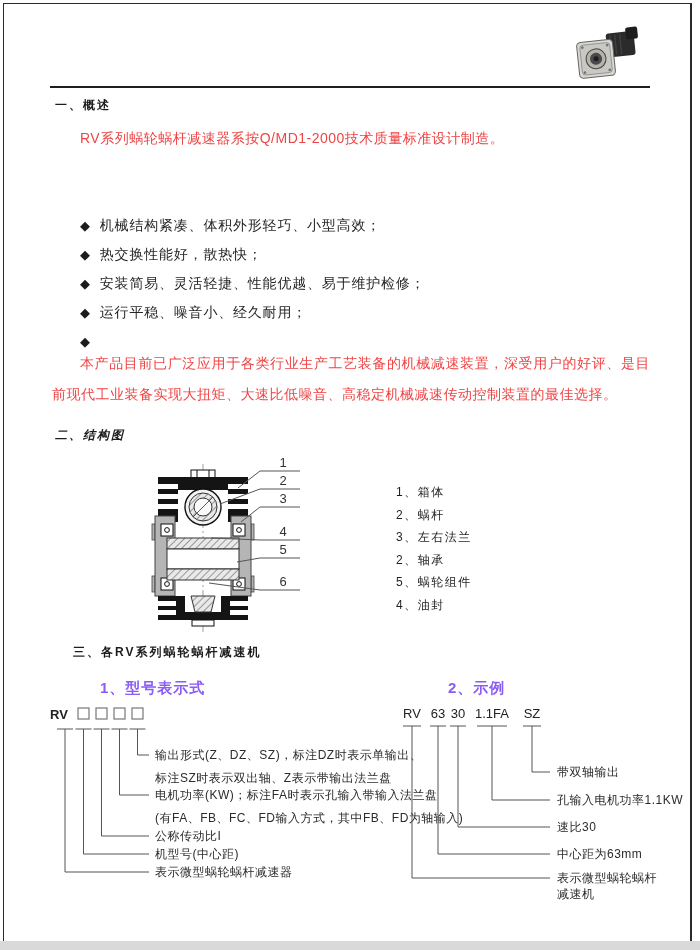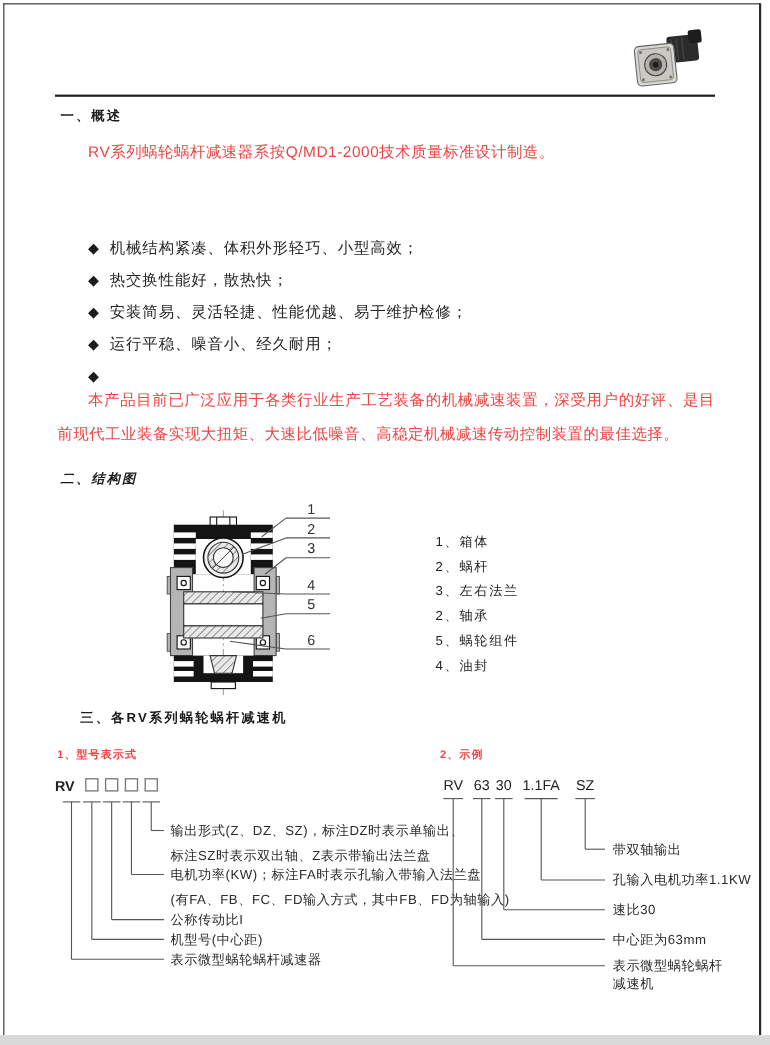--- a/index.html
+++ b/index.html
@@ -9,21 +9,21 @@
   .frame-top{position:absolute;left:3px;top:3px;width:688px;height:1px;background:#2a2a2a;}
   .frame-left{position:absolute;left:3px;top:3px;width:1px;height:938px;background:#2a2a2a;}
   .frame-right{position:absolute;left:690px;top:3px;width:2px;height:938px;background:#2a2a2a;}
   .bottom-strip{position:absolute;left:0;top:941px;width:700px;height:9px;background:#d9d9d9;}
   .header-rule{position:absolute;left:50px;top:86px;width:600px;height:2px;background:#1e1e1e;}
 
   .h1{position:absolute;font-size:12px;font-weight:bold;letter-spacing:2px;color:#1c1c1c;}
   .h1a{left:55px;top:97px;}
   .h1b{left:55px;top:427px;font-style:italic;}
   .h1c{left:55px;top:644px;margin-left:18px;}
-  .sub{position:absolute;font-size:10px;font-weight:bold;letter-spacing:1px;color:#ef4444;}
+  .sub{position:absolute;font-size:15px;font-weight:bold;letter-spacing:1px;color:#8b5cf6;margin-left:48px;}
   .sub1{left:52px;top:679px;}
   .sub2{left:400px;top:679px;}
 
   .para{position:absolute;font-size:14px;line-height:31px;letter-spacing:0.5px;color:#ef4444;}
   .para1{left:80px;top:128px;line-height:20px;}
   .para2{left:52px;top:156px;width:598px;text-align:justify;text-indent:28px;}
   .para3{left:52px;top:348px;width:598px;text-align:justify;text-indent:28px;}
 
   .bullets{position:absolute;left:80px;top:211px;}
   .bullet{height:29px;display:flex;align-items:center;font-size:14px;letter-spacing:0.8px;color:#262626;}

